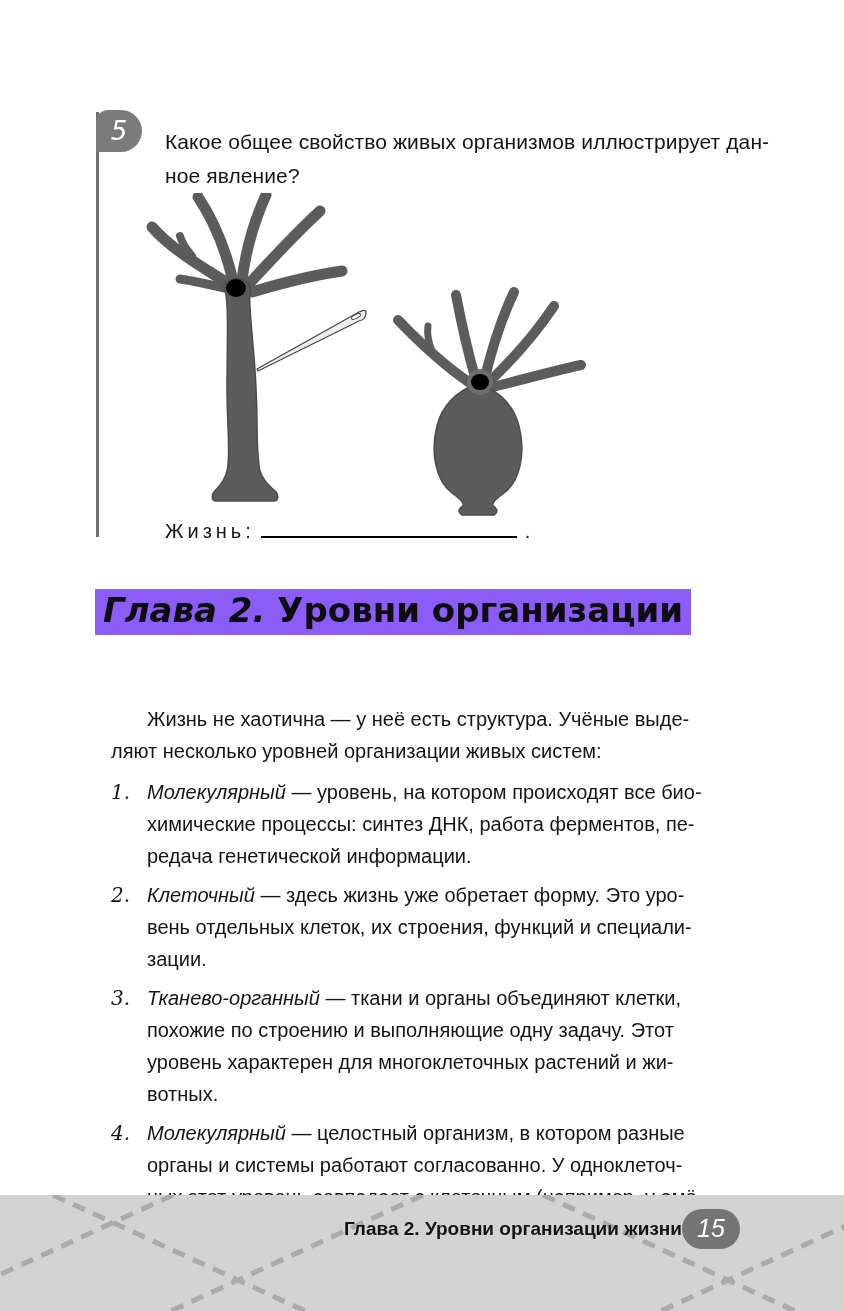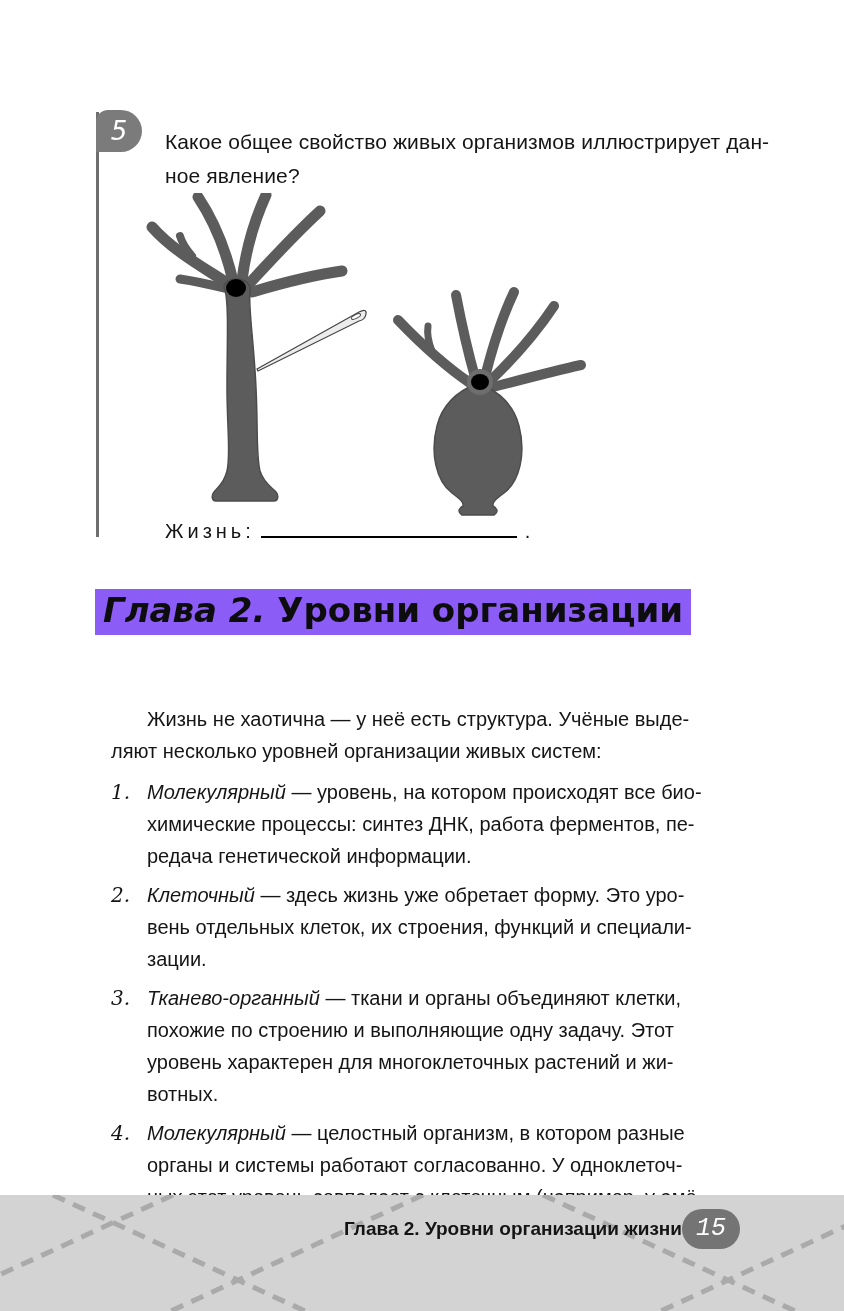--- a/index.html
+++ b/index.html
@@ -40,21 +40,21 @@
   .num { position:absolute; left:0; top:0; font-style:italic; font-family:"DejaVu Serif", serif; }
   .term { }
   
   .footer { position:absolute; left:0; top:1195px; width:844px; height:116px; background:#d3d3d3; overflow:hidden; }
   .footer-pattern { position:absolute; left:0; top:0; }
   .footer-row { position:absolute; right:104px; top:14px; display:flex; align-items:center; }
   .footer-title { font-weight:bold; font-size:19px; color:#141414; }
   .footer-badge {
     width:58px; height:40px; border-radius:20px; background:#747474;
     display:flex; align-items:center; justify-content:center;
-    color:#ffffff; font-size:25px; font-style:italic; font-family:Liberation Mono, monospace; padding-bottom:2px;
+    color:#ffffff; font-size:25px; font-style:italic; font-family:Liberation Sans, sans-serif; padding-bottom:2px;
   }
 </style>
 </head>
 <body>
 
 <div class="q-rail"></div>
 <div class="q-badge">
   <span>5</span>
 </div>
 <p class="q-text">Какое общее свойство живых организмов иллюстрирует дан-

